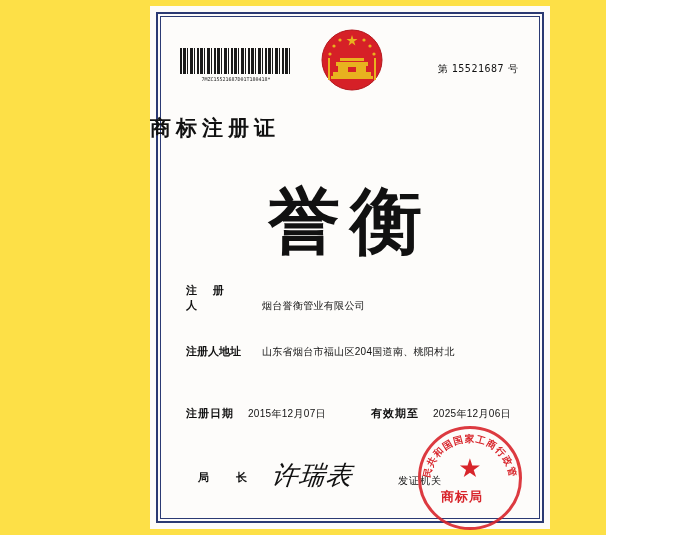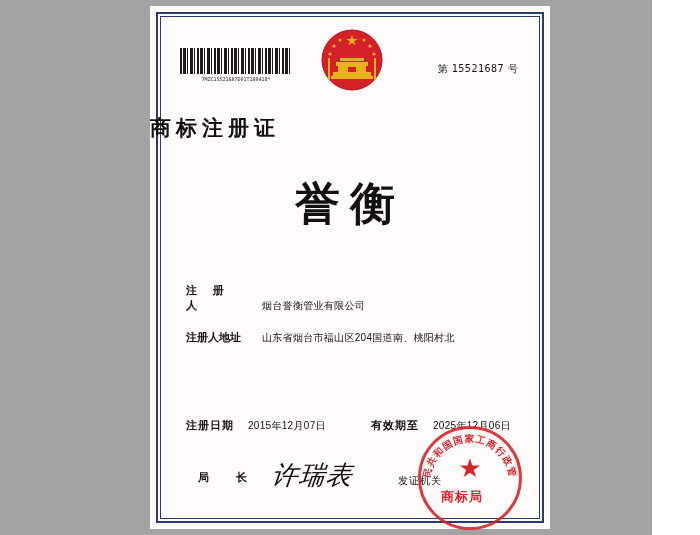--- a/index.html
+++ b/index.html
@@ -8,23 +8,23 @@
   }
   body {
     width: 700px;
     height: 535px;
     background: #ffffff;
     font-family: "DejaVu Sans", "Liberation Sans", sans-serif;
     overflow: hidden;
   }
   #stage {
     position: relative;
-    width: 652px;
+    width: 606px;
     height: 535px;
-    background: #a3a3a3;
+    background: #fde047;
   }
   
   #certificate {
     position: absolute;
     left: 150px;
     top: 6px;
     width: 400px;
     height: 523px;
     background: #fdfcfa;
     box-sizing: border-box;
@@ -117,21 +117,21 @@
   }
 
   
   #trademark {
     position: absolute;
     left: 0;
     right: 0;
     top: 168px;
     text-align: center;
     font-family: "DejaVu Serif", "Liberation Serif", serif;
-    font-size: 45px;
+    font-size: 72px;
     letter-spacing: 10px;
     color: #111;
     font-weight: 700;
   }
 
   
   .field-row {
     position: absolute;
     left: 36px;
     right: 30px;
@@ -151,30 +151,30 @@
     display: inline-block;
     font-family: Liberation Sans, sans-serif;
     font-size: 10px;
     color: #111;
     vertical-align: baseline;
     margin-left: 14px;
     letter-spacing: 0.3px;
   }
   #row-registrant { top: 277px; }
   #row-registrant .field-label { width: 62px; letter-spacing: 6px; }
-  #row-address { top: 324px; }
+  #row-address { top: 338px; }
   #row-address .field-label { width: 62px; letter-spacing: 0px; }
 
   #row-dates { top: 400px; }
   #row-dates .left {
     display: inline-block;
     width: 185px;
   }
   #row-dates .right { display: inline-block; }
-  #row-dates .field-label { letter-spacing: 1px; margin-top: 12px; }
+  #row-dates .field-label { letter-spacing: 1px; }
   #row-dates .field-value { }
 
   
   #row-director {
     position: absolute;
     left: 36px;
     top: 452px;
     right: 30px;
     height: 40px;
   }

